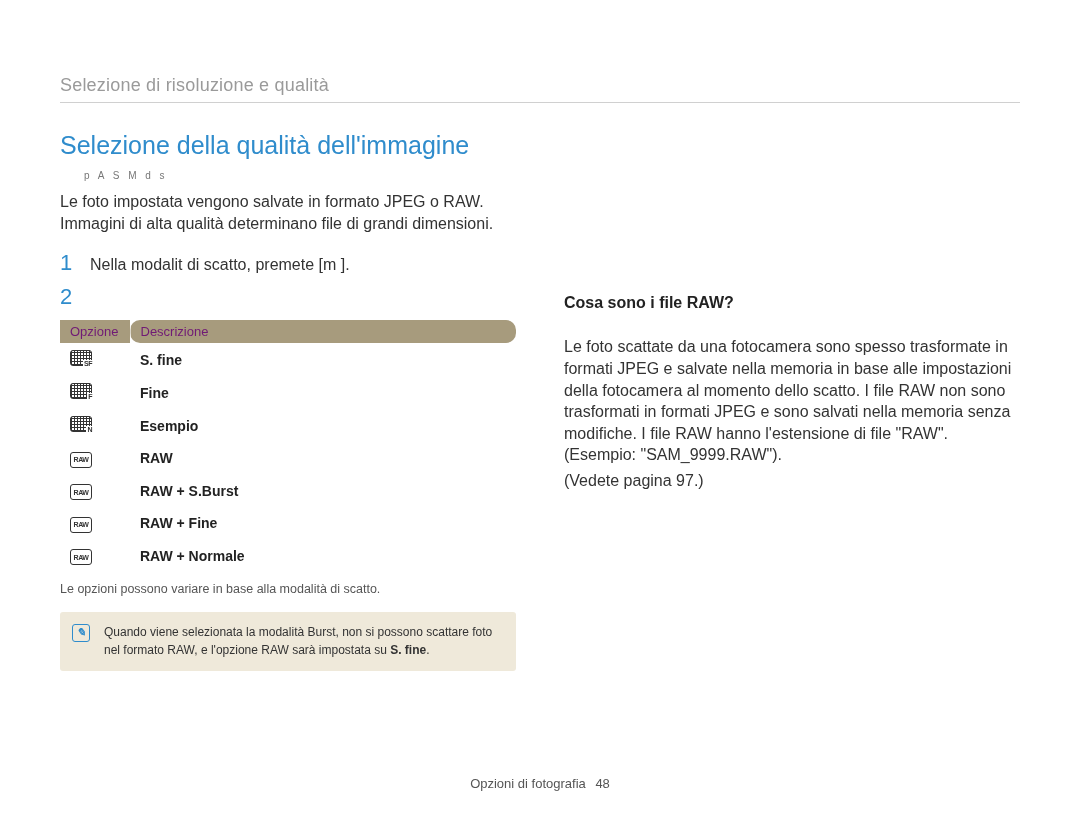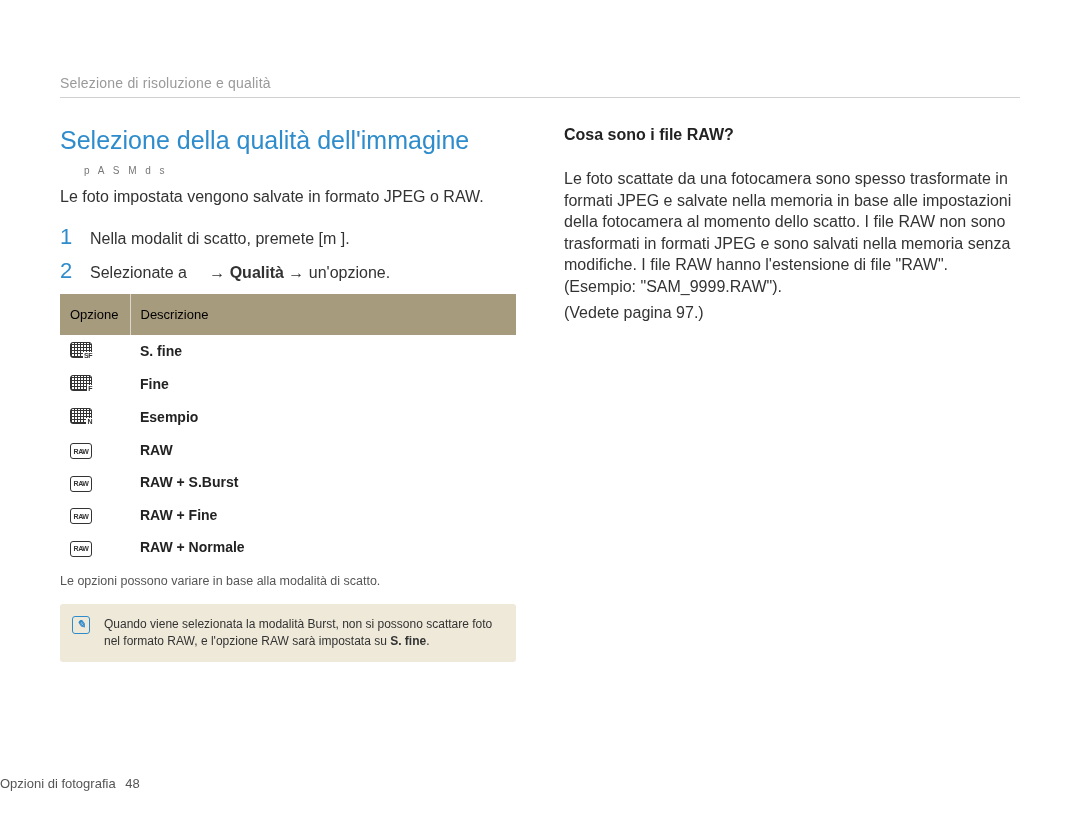--- a/index.html
+++ b/index.html
@@ -6,31 +6,32 @@
   body {
     width: 1080px;
     height: 815px;
     background: #fff;
     font-family: Arial, Helvetica, sans-serif;
     color: #333;
     position: relative;
     padding: 75px 60px 0 60px;
   }
   .running-head {
-    font-size: 14px;
+    font-size: 18px;
     font-weight: 300;
     color: #9a9a9a;
     border-bottom: 1px solid #d0d0d0;
     padding-bottom: 6px;
     margin-bottom: 28px;
     letter-spacing: 0.2px;
   }
   .cols {
     display: flex;
     gap: 48px;
+    align-items: center;
   }
   .col { flex: 1 1 50%; }
   .h-main {
     color: #2f8ccc;
     font-size: 25px;
     font-weight: 400;
     margin-bottom: 10px;
   }
   .modes {
     font-size: 10px;
@@ -65,27 +66,27 @@
   }
   .step-text .bold { font-weight: 700; }
   .arrow { font-weight: 400; }
   .opt-table {
     margin-top: 10px;
     width: 100%;
     border-collapse: collapse;
   }
   .opt-table thead th {
     background: #a79b7d;
-    color: #000000;
+    color: #701a75;
     font-weight: 400;
     font-size: 13px;
     text-align: left;
-    padding: 13px 10px;
-  }
-  .opt-table thead th + th { border-left: 1px solid rgba(255,255,255,0.6); }
+    padding: 4px 10px;
+  }
+  .opt-table thead th + th { border-left: 1px solid rgba(255,255,255,0.6); border-radius: 10px; }
   .opt-table tbody td {
     padding: 7px 10px;
     font-size: 14px;
     vertical-align: middle;
   }
   .opt-table tbody td:first-child { width: 70px; }
   .opt-table tbody td:last-child { font-weight: 700; color:#222; }
   .ico-box {
     display: inline-flex;
     align-items: center;
@@ -145,57 +146,50 @@
   .h-sub {
     font-size: 16px;
     font-weight: 700;
     color: #222;
     margin-bottom: 24px;
   }
   .footer {
     position: absolute;
     bottom: 24px;
     left: 0; right: 0;
-    text-align: left;
+    text-align: center;
     font-size: 13px;
     color: #555;
   }
   .footer .pg { margin-left: 6px; }
 </style>
 </head>
 <body>
 
 <div class="running-head">Selezione di risoluzione e qualità</div>
 
 <div class="cols">
   <div class="col">
     <div class="h-main">Selezione della qualità dell'immagine</div>
     <div class="modes">p A S M d s</div>
     <div class="body-text">
       <span>Le foto impostata vengono salvate in formato JPEG o RAW.</span><br>
+      <span>Immagini di alta qualità determinano file di grandi dimensioni.</span>
     </div>
 
     <div class="steps">
       <div class="step">
         <div class="step-num">1</div>
         <div class="step-text">
           <span>Nella modalit   di scatto, premete [m</span>
           <span>].</span>
         </div>
       </div>
       <div class="step">
         <div class="step-num">2</div>
-        <div class="step-text">
-          <span>Selezionate a</span>
-          &nbsp;&nbsp;&nbsp;
-          <span class="arrow">→</span>
-          <span class="bold">Qualità</span>
-          <span class="arrow">→</span>
-          <span>un'opzione.</span>
-        </div>
       </div>
     </div>
 
     <table class="opt-table">
       <thead>
         <tr>
           <th>Opzione</th>
           <th>Descrizione</th>
         </tr>
       </thead>

